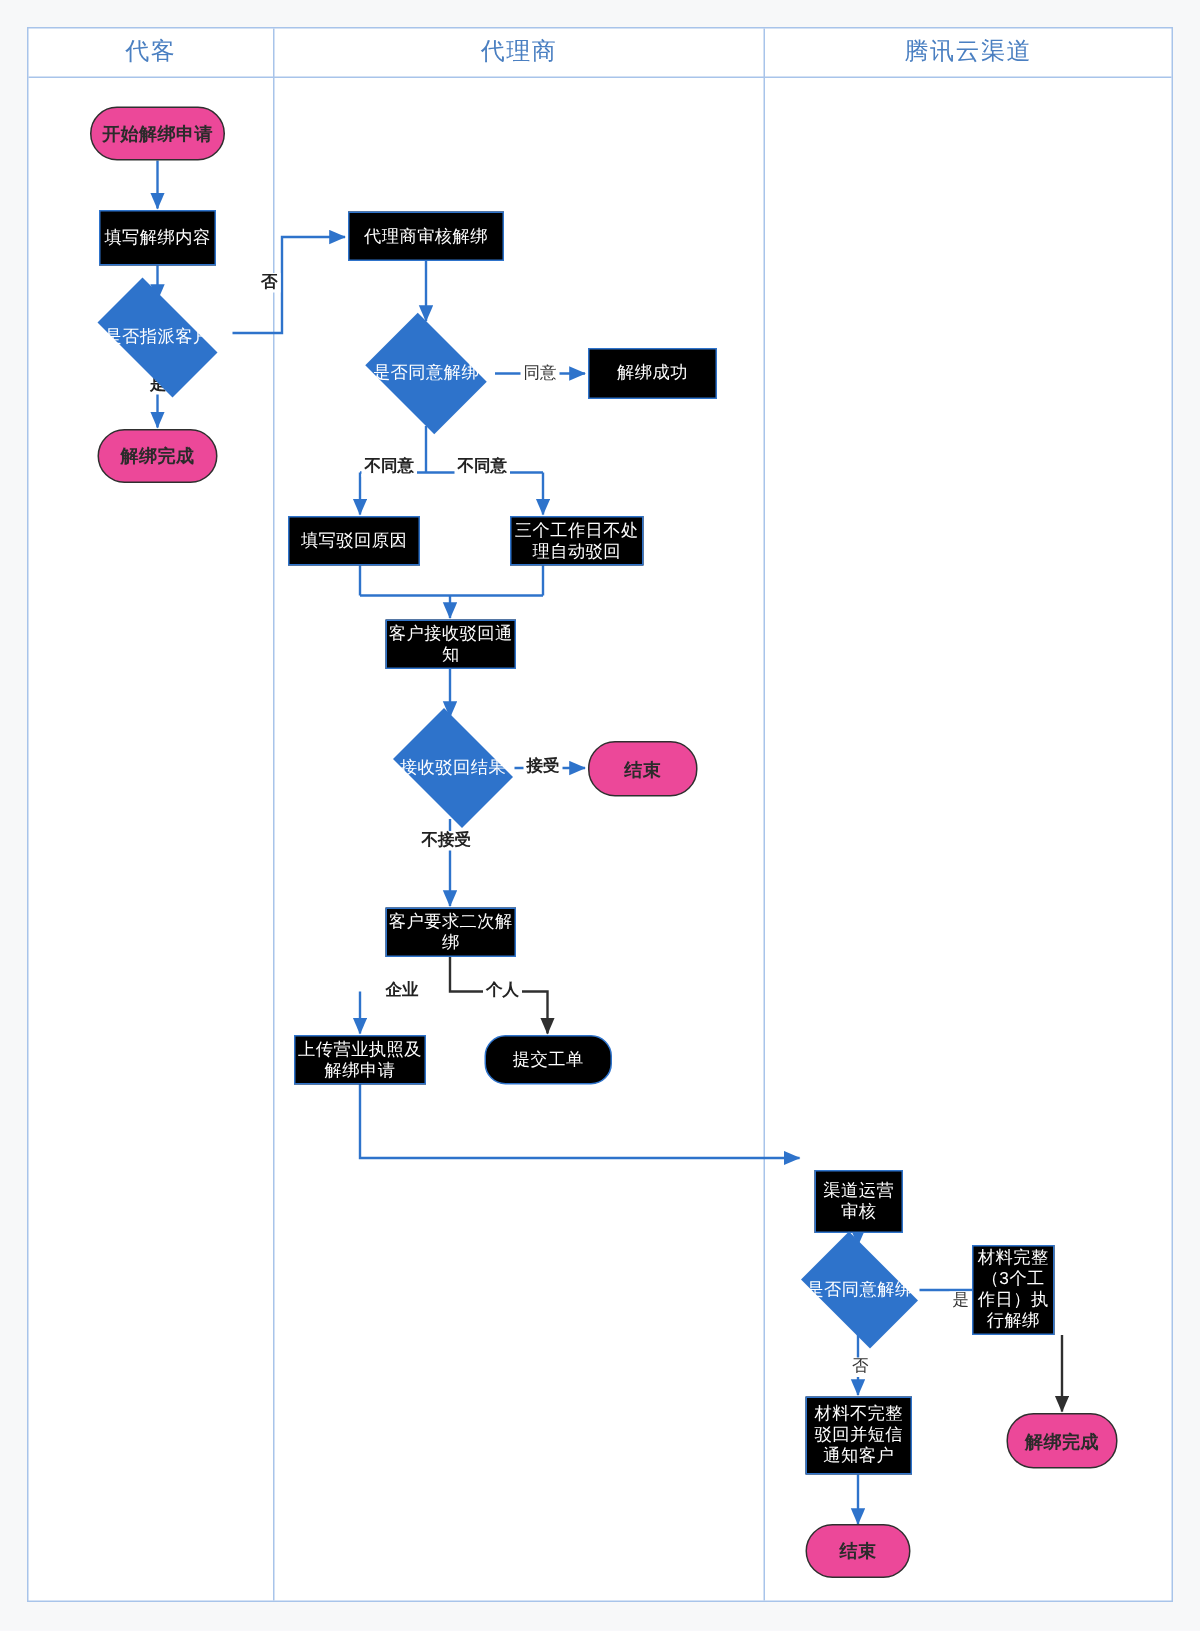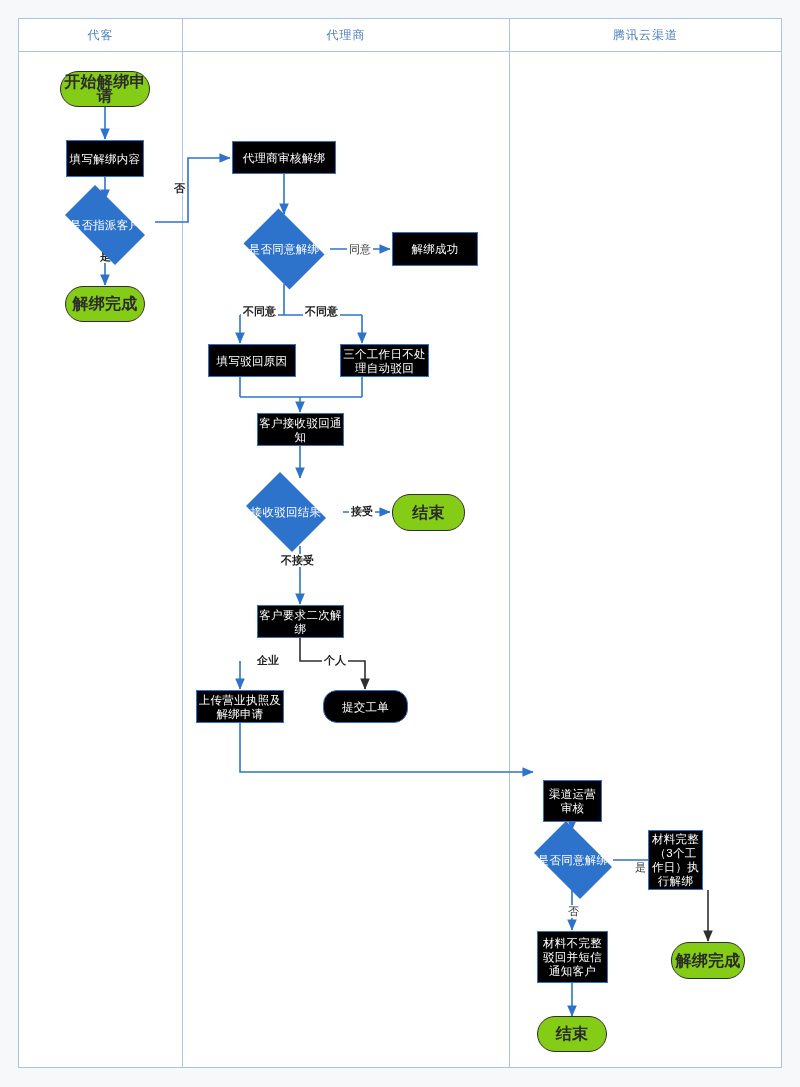--- a/index.html
+++ b/index.html
@@ -39,21 +39,21 @@
     width: 100%;
     height: 1px;
     background: #a8c4ea;
   }
   .lane-title {
     position: absolute;
     top: 0;
     height: 32px;
     line-height: 32px;
     text-align: center;
-    font-size: 12px;
+    font-size: 16px;
     color: #4a7fc1;
     letter-spacing: 1px;
     font-family: Liberation Serif, serif;
   }
   svg#wires {
     position: absolute;
     left: 0;
     top: 0;
     width: 800px;
     height: 1087px;
@@ -69,26 +69,26 @@
     font-size: 11.5px;
     line-height: 14px;
     letter-spacing: 0.3px;
   }
   .node.process {
     background: #000000;
     color: #ffffff;
     border: 1px solid #2e73cb;
   }
   .node.terminal {
-    background: #84cc16;
+    background: #ec4899;
     color: #2b2b2b;
     border: 1.6px solid #2f2f2f;
     border-radius: 18px;
     font-weight: bold;
-    font-size: 16px;
+    font-size: 12px;
     font-family: Liberation Serif, serif;
   }
   .node.decision {
     color: #ffffff;
     font-size: 11.5px;
   }
   .node.decision .dtext {
     position: relative;
     z-index: 2;
   }
@@ -198,27 +198,27 @@
 
   <div class="node process" style="left:232px;top:141px;width:104px;height:33px;">代理商审核解绑</div>
 
   <div class="node decision" style="left:238px;top:214px;width:92px;height:70px;">
     <span class="dshape"></span>
     <span class="dtext">是否同意解绑</span>
   </div>
 
   <div class="node process" style="left:392px;top:232px;width:86px;height:34px;">解绑成功</div>
 
-  <div class="node process" style="left:208px;top:344px;width:88px;height:33px;">填写驳回原因</div>
+  <div class="node process" style="left:192px;top:344px;width:88px;height:33px;">填写驳回原因</div>
 
   <div class="node process" style="left:316px;top:344px;width:89px;height:33px;margin-left:24px;">三个工作日不处理自动驳回</div>
 
   <div class="node process" style="left:257px;top:413px;width:87px;height:33px;">客户接收驳回通知</div>
 
-  <div class="node decision" style="left:240px;top:478px;width:92px;height:68px;">
+  <div class="node decision" style="left:256px;top:478px;width:92px;height:68px;">
     <span class="dshape"></span>
     <span class="dtext">接收驳回结果</span>
   </div>
 
   <div class="node terminal" style="left:392px;top:494px;width:73px;height:37px;">结束</div>
 
   <div class="node process" style="left:257px;top:605px;width:87px;height:33px;">客户要求二次解绑</div>
 
   <div class="node process" style="left:196px;top:690px;width:88px;height:33px;">上传营业执照及解绑申请</div>
 

